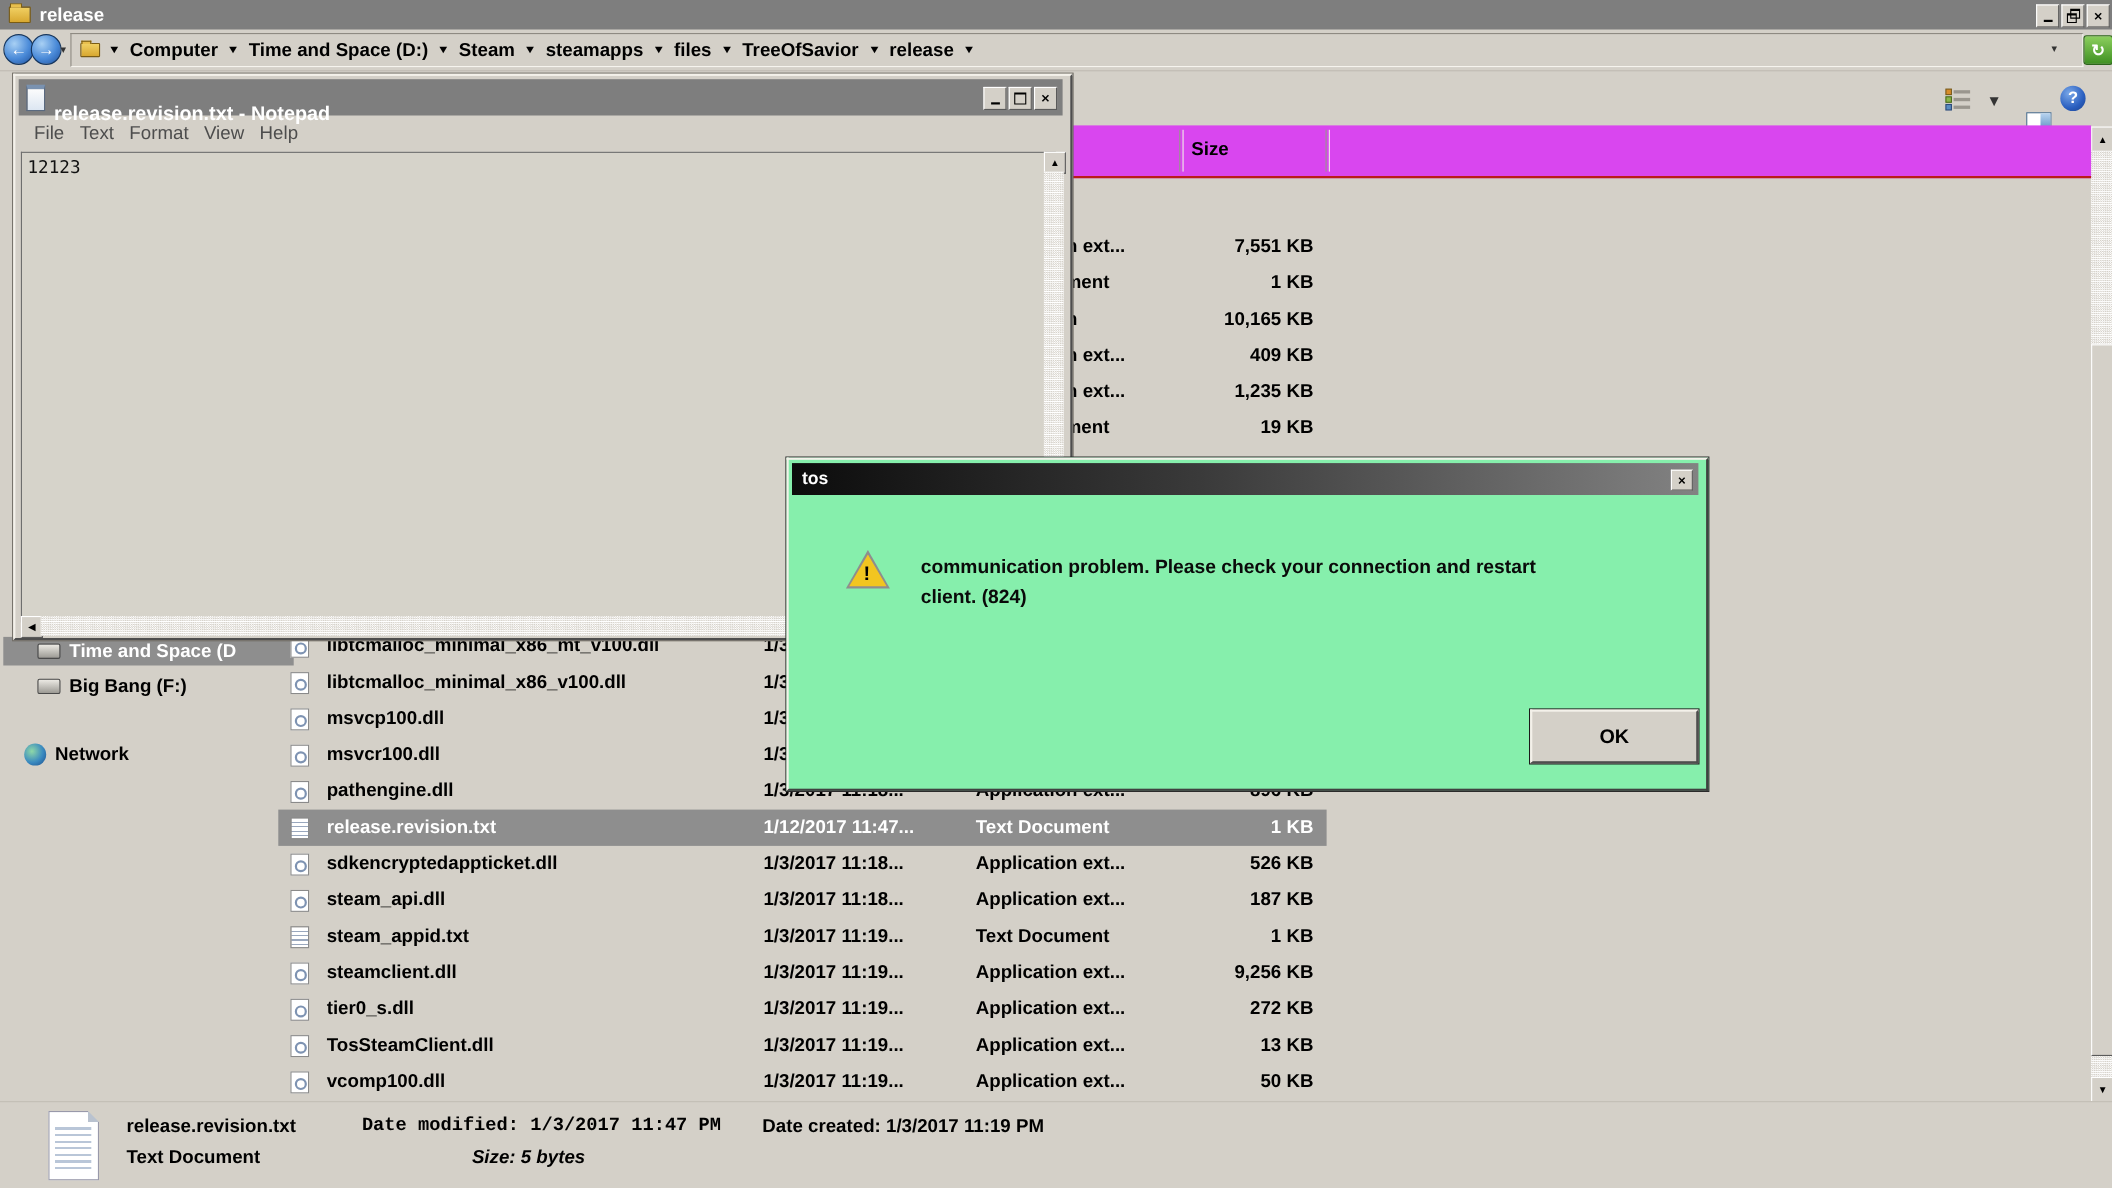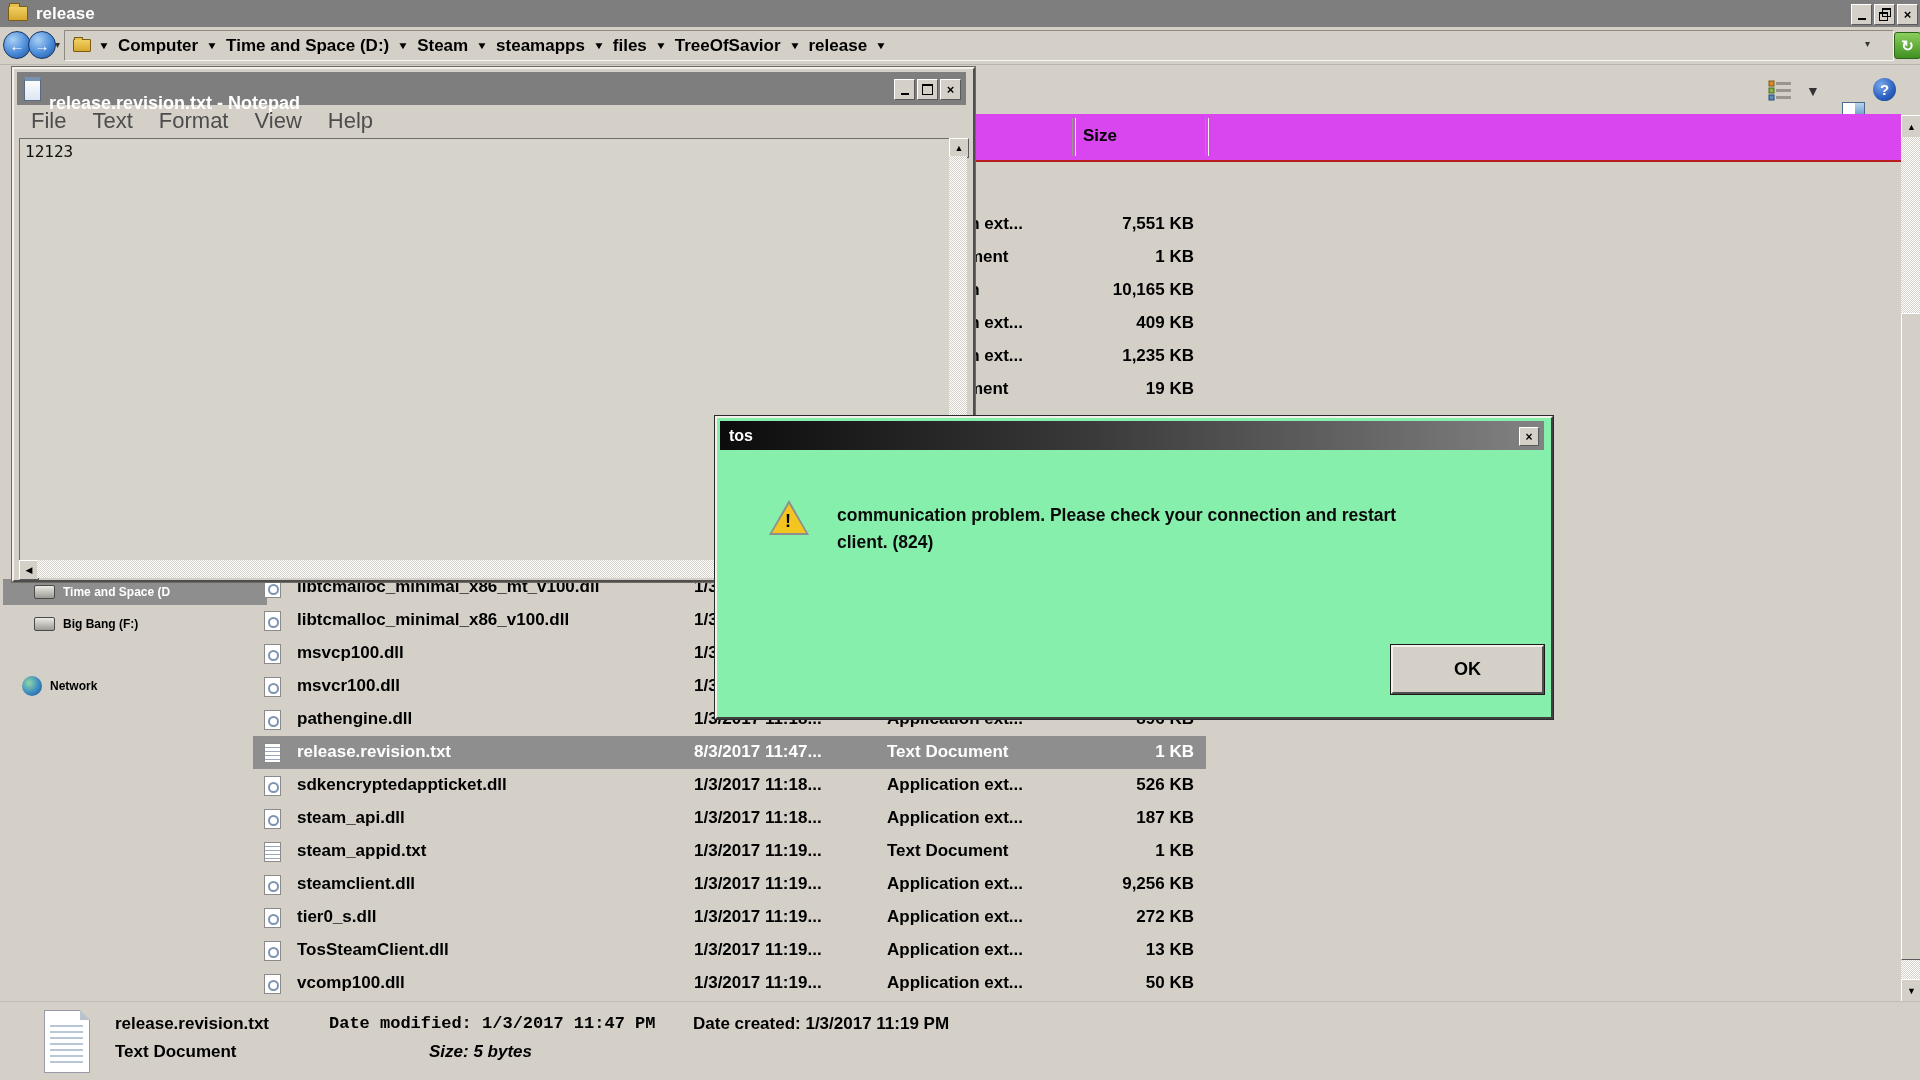--- a/index.html
+++ b/index.html
@@ -62,41 +62,41 @@
   .fico{position:absolute;left:11px;top:7px;width:15px;height:18px;background:#fff;border:1px solid #8a8a8a;}
   .fico.dll::after{content:"";position:absolute;left:3px;top:5px;width:7px;height:7px;border:2px solid #7e93b2;border-radius:50%;}
   .fico.txt{background:repeating-linear-gradient(#fff 0 3px,#9aa8be 3px 4px);}
 
   
   .vsb{left:1901px;top:115px;width:19px;height:886px;z-index:2;}
   .vsb .track{position:absolute;left:0;top:22px;width:19px;height:842px;}
   .vsb .thumb{position:absolute;left:0;top:198px;width:19px;height:645px;}
 
   
-  .side-item{position:absolute;height:26px;display:flex;align-items:center;font-size:12px;font-weight:700;white-space:nowrap;overflow:hidden;}
+  .side-item{position:absolute;height:26px;display:flex;align-items:center;font-size:17px;font-weight:700;white-space:nowrap;overflow:hidden;}
   .side-item.sel{background:#8e8e8e;color:#fff;}
   .drive-ico{width:19px;height:12px;border:1px solid #4a4a4a;border-radius:2px;background:linear-gradient(#eceae4,#9c9a94);flex:0 0 auto;margin-right:8px;}
   .net-ico{width:20px;height:20px;border-radius:50%;background:radial-gradient(circle at 35% 35%,#8ed8a8,#3a8ac0 55%,#1a4a8a);flex:0 0 auto;margin-right:8px;}
 
   
   .details{left:0;top:1001px;width:1920px;height:79px;background:#d4d0c8;border-top:1px solid #c2beb5;z-index:6;font-size:17px;}
   .bigdoc{position:absolute;left:44px;top:8px;width:44px;height:61px;background:#fff;border:1px solid #99a;}
   .bigdoc::before{content:"";position:absolute;right:-1px;top:-1px;border-style:solid;border-width:0 10px 10px 0;border-color:transparent #d4d0c8 #b9c2cf transparent;}
   .bigdoc::after{content:"";position:absolute;left:5px;top:10px;width:33px;height:44px;background:repeating-linear-gradient(#fff 0 4px,#b9c6d8 4px 6px);}
   .dt{position:absolute;white-space:nowrap;font-weight:600;}
 
   
   .notepad{left:12px;top:67px;width:959px;height:511px;z-index:10;background:#d4d0c8;
     border:2px solid;border-color:#f4f1ea #4e4e4e #4e4e4e #f4f1ea;box-shadow:0 0 0 1px #6e6a62;}
   .np-title{position:absolute;left:3px;top:3px;width:949px;height:33px;background:#7e7e7e;display:flex;align-items:center;}
   .np-title .t{color:#fff;font-size:18px;font-weight:700;margin-left:8px;margin-top:30px;}
   .npicon{width:15px;height:19px;margin-left:7px;background:linear-gradient(#fcfcfc,#dce6f2);border:1px solid #5a6a80;border-top:4px solid #7a92b0;}
   .np-btns{position:absolute;right:5px;top:7px;display:flex;gap:2px;}
   .np-btn{width:19px;height:19px;display:flex;align-items:center;justify-content:center;font-size:13px;font-weight:700;}
-  .np-menubar{position:absolute;left:3px;top:36px;width:949px;height:31px;display:flex;align-items:center;gap:26px;padding-left:14px;font-size:22px;color:#4d4d4d;}
+  .np-menubar{position:absolute;left:3px;top:36px;width:949px;height:31px;display:flex;align-items:center;gap:14px;padding-left:14px;font-size:17px;color:#4d4d4d;}
   .np-text{position:absolute;left:5px;top:69px;width:929px;height:420px;background:#d6d3ca;
     border:1px solid;border-color:#6e6e6e #ffffff #ffffff #6e6e6e;
     font-family:"DejaVu Sans Mono",monospace;font-size:16px;padding:3px 5px;color:#111;}
   .np-vsb{position:absolute;left:935px;top:69px;width:18px;height:422px;}
   .np-hsb{position:absolute;left:5px;top:491px;width:931px;height:18px;}
   .np-corner{position:absolute;left:936px;top:491px;width:17px;height:18px;background:#d4d0c8;}
 
   
   .dialog{left:715px;top:416px;width:834px;height:299px;z-index:20;background:#86efac;
     border:2px solid;border-color:#f4f1ea #404040 #404040 #f4f1ea;box-shadow:0 0 0 1px #2a2a2a;}
@@ -301,21 +301,21 @@
     <div class="row" style="top: 703px;">
       <span class="fico dll"></span>
       <span class="cell c-name">pathengine.dll</span>
       <span class="cell c-date">1/3/2017 11:18...</span>
       <span class="cell c-type">Application ext...</span>
       <span class="cell c-size">896 KB</span>
     </div>
     <div class="row sel" style="top: 736px;">
       <span class="fico txt"></span>
       <span class="cell c-name">release.revision.txt</span>
-      <span class="cell c-date">8/3/2017 11:47...</span>
+      <span class="cell c-date">1/12/2017 11:47...</span>
       <span class="cell c-type">Text Document</span>
       <span class="cell c-size">1 KB</span>
     </div>
     <div class="row" style="top: 769px;">
       <span class="fico dll"></span>
       <span class="cell c-name">sdkencryptedappticket.dll</span>
       <span class="cell c-date">1/3/2017 11:18...</span>
       <span class="cell c-type">Application ext...</span>
       <span class="cell c-size">526 KB</span>
     </div>

